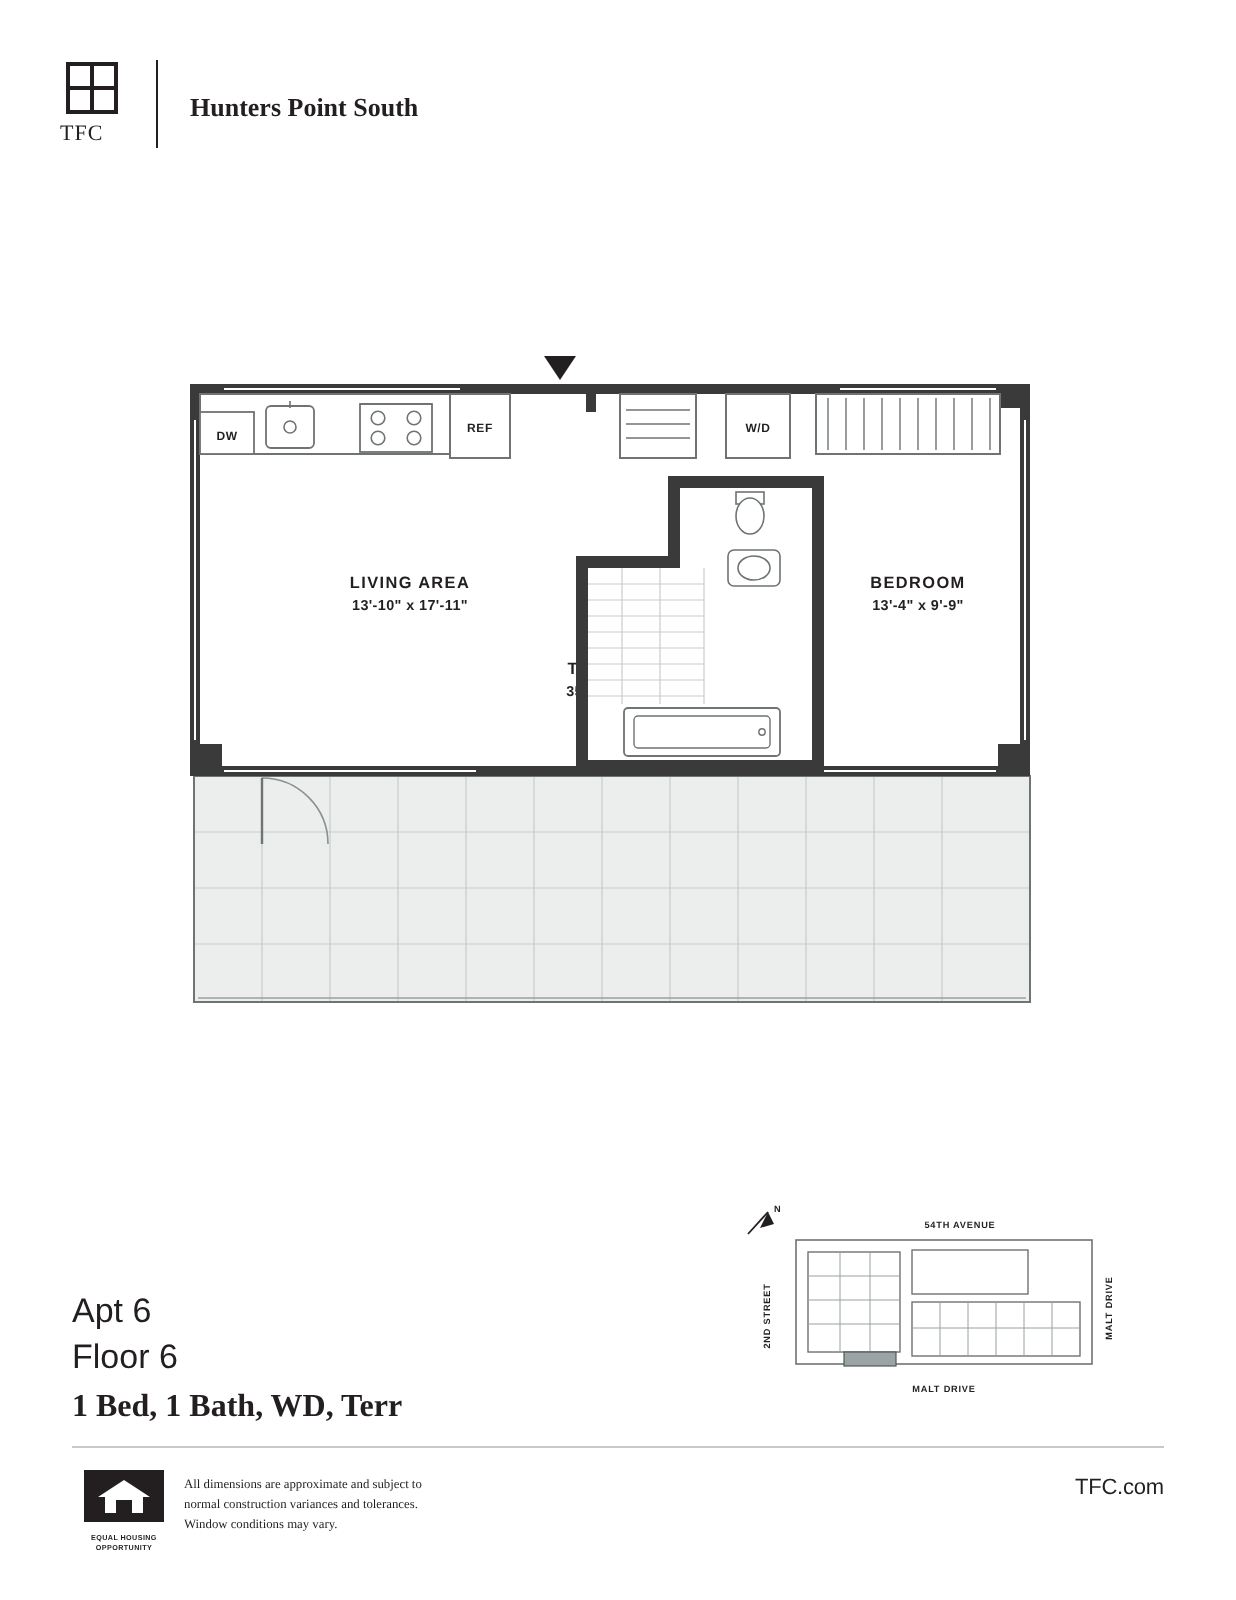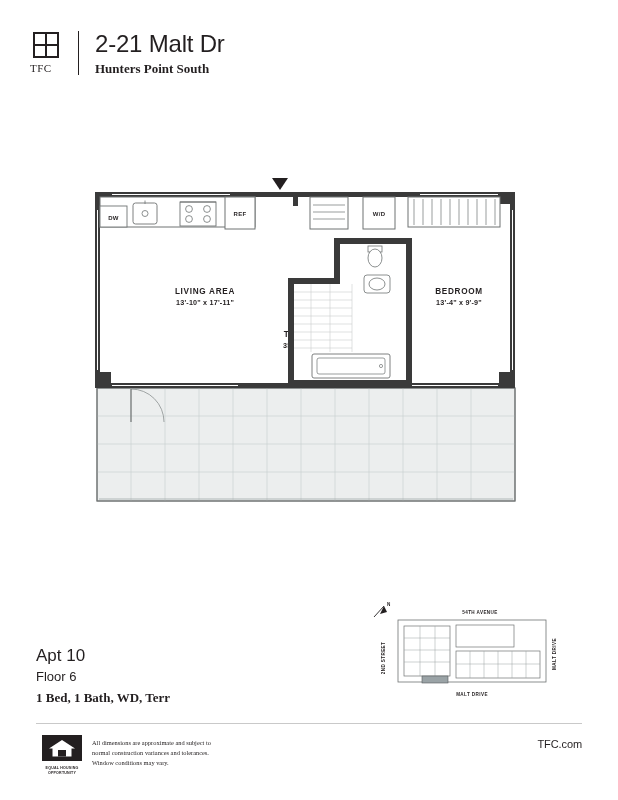--- a/index.html
+++ b/index.html
@@ -145,26 +145,26 @@
     position: absolute;
     left: 36px;
     top: 646px;
   }
   .apt-name {
     font-size: 17px;
     font-weight: 400;
     line-height: 1.2;
   }
   .apt-floor {
-    font-size: 13px;
+    font-size: 17px;
     font-weight: 400;
     margin-top: 3px;
   }
   .apt-desc {
-    font-size: 13px;
+    font-size: 16px;
     font-weight: bold;
     font-family: "Liberation Serif", serif;
     margin-top: 6px;
   }
 
   .footer-rule {
     position: absolute;
     left: 36px;
     top: 723px;
     width: 546px;
@@ -210,21 +210,20 @@
 </head>
 <body>
 
 <div class="header">
   <div class="logo">
     <div class="logo-mark"></div>
     <div class="logo-text">TFC</div>
   </div>
   <div class="header-divider"></div>
   <div class="header-titles">
-    <div class="addr-title">2-21 Malt Dr</div>
     <div class="addr-sub">Hunters Point South</div>
   </div>
 </div>
 
 <div class="plan-wrap">
 <svg class="plan-svg" width="618" height="420" viewBox="0 0 618 420" xmlns="http://www.w3.org/2000/svg">
 
   <g>
     <rect x="97" y="238" width="418" height="113" fill="#eceeee" stroke="#6f7373" stroke-width="1"></rect>
 
@@ -433,21 +432,21 @@
   </g>
 
   <text class="km-street" x="120" y="16" text-anchor="middle">54TH AVENUE</text>
   <text class="km-street" x="25" y="60" text-anchor="middle" transform="rotate(-90 25 60)">2ND STREET</text>
   <text class="km-street" x="196" y="56" text-anchor="middle" transform="rotate(-90 196 56)">MALT DRIVE</text>
   <text class="km-street" x="112" y="98" text-anchor="middle">MALT DRIVE</text>
 </svg>
 </div>
 
 <div class="apt-block">
-  <div class="apt-name">Apt 10</div>
+  <div class="apt-name">Apt 6</div>
   <div class="apt-floor">Floor 6</div>
   <div class="apt-desc">1 Bed, 1 Bath, WD, Terr</div>
 </div>
 
 <div class="footer-rule"></div>
 
 <div class="eho">
   <svg class="eho-mark" viewBox="0 0 40 26" xmlns="http://www.w3.org/2000/svg">
     <rect x="0" y="0" width="40" height="26" fill="#231f20"></rect>
     <path d="M20 5 L33 13.5 L29.5 13.5 L29.5 21.5 L10.5 21.5 L10.5 13.5 L7 13.5 Z" fill="#ffffff"></path>

